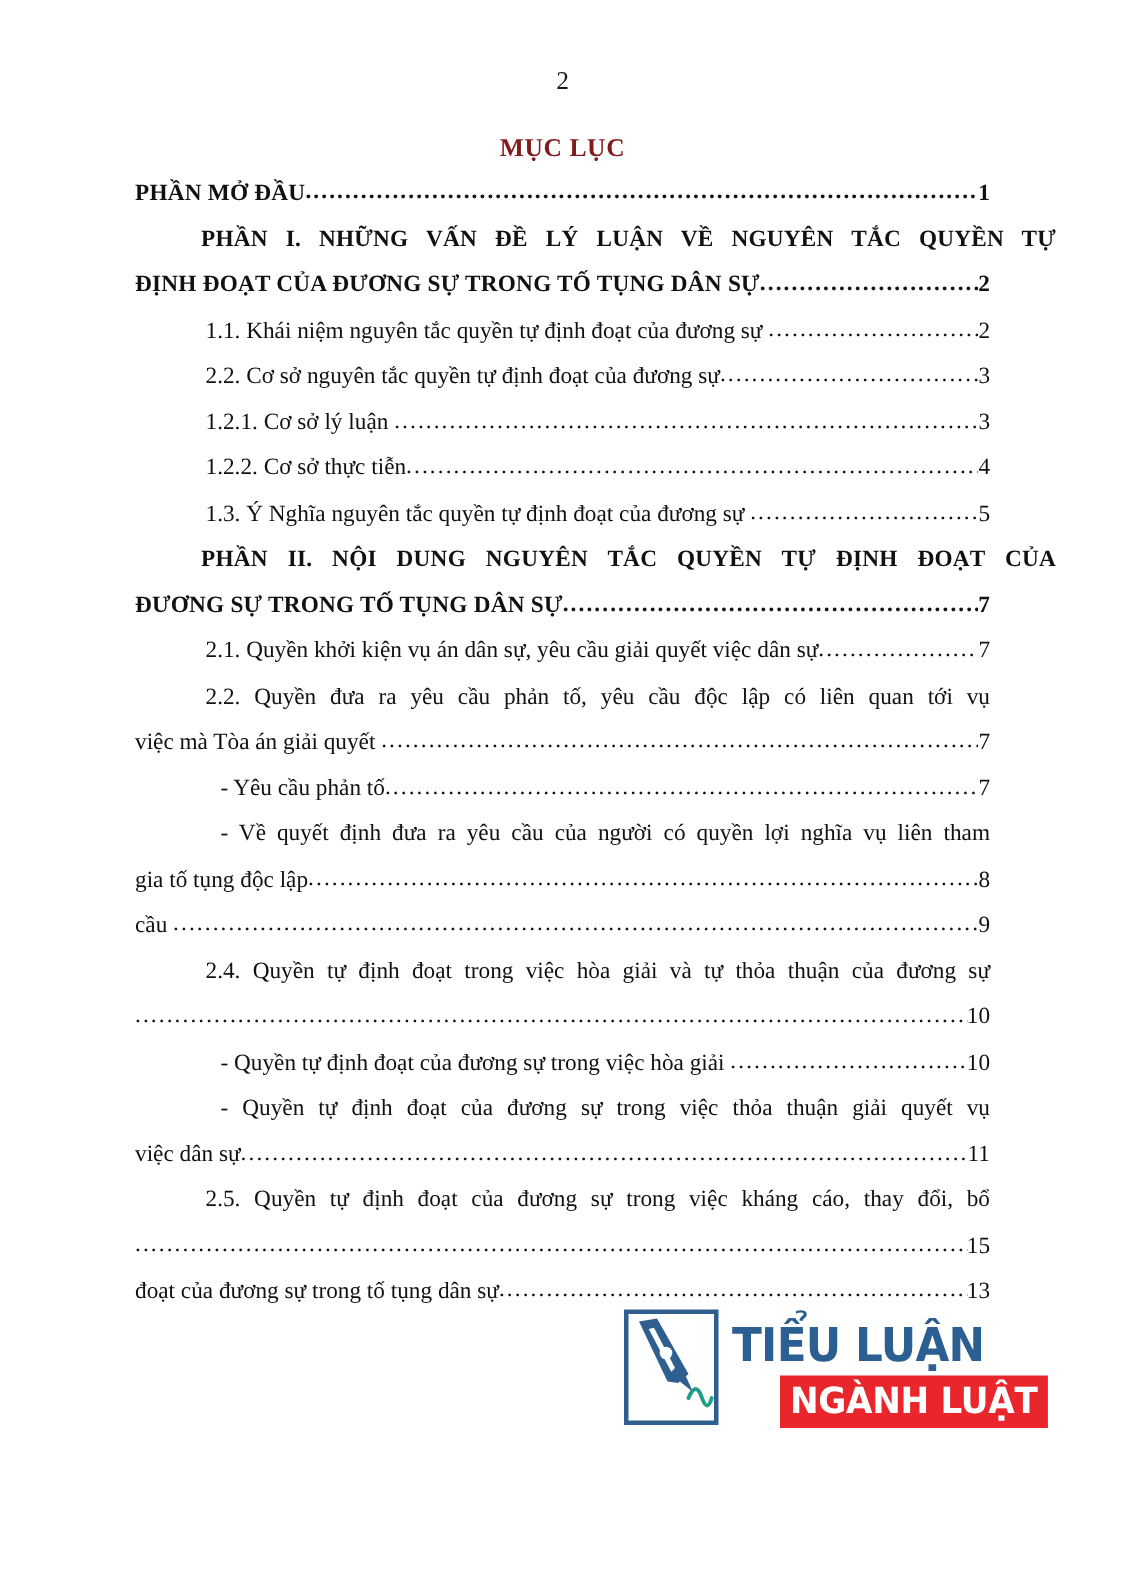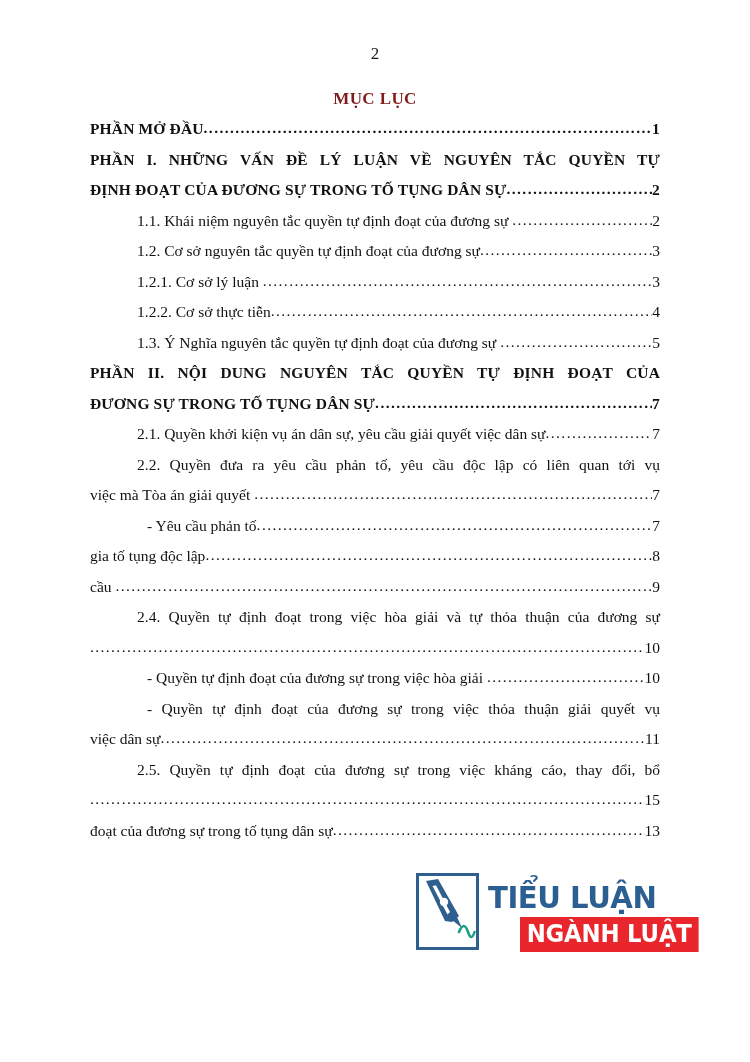--- a/index.html
+++ b/index.html
@@ -99,20 +99,21 @@
   .entry.part {
     font-weight: bold;
     letter-spacing: 0.15px;
   }
   .entry.part .txt-justify {
     display: block;
     text-align: justify;
     text-align-last: justify;
     width: 100%;
     white-space: normal;
+    margin-left: 44px;
   }
 
   
   .indent-1 { padding-left: 47px; }
   .indent-2 { padding-left: 57px; }
 
   
   .wrap-head {
     display: block;
     text-align: justify;
@@ -207,21 +208,21 @@
     <div class="entry indent-1">
       <div class="line">
         <span class="txt">1.1. Khái niệm nguyên tắc quyền tự định đoạt của đương sự </span>
         <span class="leader"></span>
         <span class="pg">2</span>
       </div>
     </div>
 
     <div class="entry indent-1">
       <div class="line">
-        <span class="txt">1.2. Cơ sở nguyên tắc quyền tự định đoạt của đương sự</span>
+        <span class="txt">2.2. Cơ sở nguyên tắc quyền tự định đoạt của đương sự</span>
         <span class="leader"></span>
         <span class="pg">3</span>
       </div>
     </div>
 
     <div class="entry indent-1">
       <div class="line">
         <span class="txt">1.2.1. Cơ sở lý luận </span>
         <span class="leader"></span>
         <span class="pg">3</span>
@@ -274,20 +275,23 @@
 
     <div class="entry indent-2">
       <div class="line">
         <span class="txt">- Yêu cầu phản tố</span>
         <span class="leader"></span>
         <span class="pg">7</span>
       </div>
     </div>
 
     <div class="entry">
+      <div class="indent-2">
+        <span class="wrap-head">- Về quyết định đưa ra yêu cầu của người có quyền lợi nghĩa vụ liên tham</span>
+      </div>
       <div class="line cont">
         <span class="txt">gia tố tụng độc lập</span>
         <span class="leader"></span>
         <span class="pg">8</span>
       </div>
     </div>
 
     <div class="entry">
       <div class="line cont">
         <span class="txt">cầu </span>

